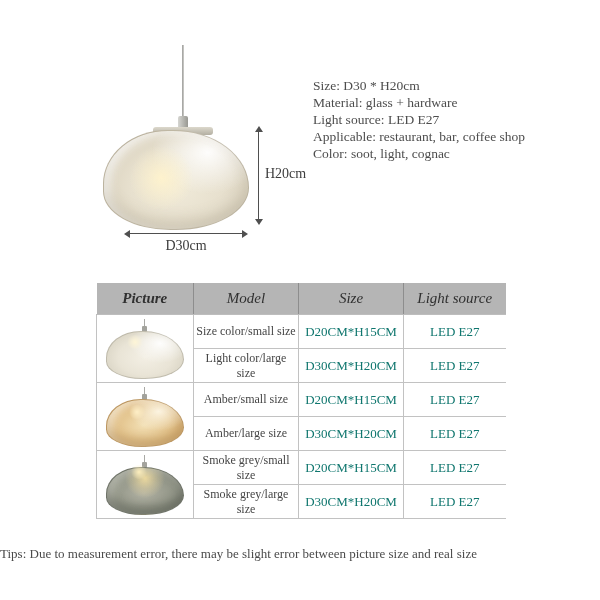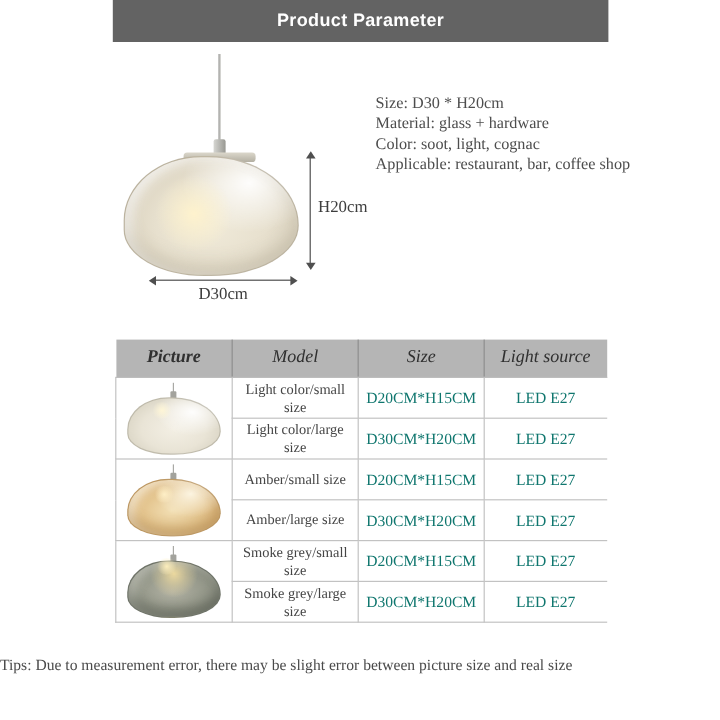--- a/index.html
+++ b/index.html
@@ -111,23 +111,20 @@
 
   
   .tips { position:absolute; left:0; width:600px; top:546px; text-align:left;
           font-size:13px; color:#4a4a4a; }
 </style>
 </head>
 <body>
 
 <div class="canvas">
 
-  <div class="banner">
-    <span class="banner-title">Product Parameter</span>
-  </div>
 
   <div>
     <div class="cord"></div>
     <div class="fitting"></div>
     <div class="collar"></div>
     <div class="blob blob-main"></div>
 
     <div class="dim-line-v"></div>
     <span class="ah ah-up"></span>
     <span class="ah ah-down"></span>
@@ -135,22 +132,23 @@
 
     <div class="dim-line-h"></div>
     <span class="ah ah-left"></span>
     <span class="ah ah-right"></span>
     <span class="d-label">D30cm</span>
   </div>
 
   <div class="specs">
     <div class="spec-line">Size: D30 * H20cm</div>
     <div class="spec-line">Material: glass + hardware</div>
+    <div class="spec-line">Light source: LED E27</div>
+    <div class="spec-line">Applicable: restaurant, bar, coffee shop</div>
     <div class="spec-line">Color: soot, light, cognac</div>
-    <div class="spec-line">Applicable: restaurant, bar, coffee shop</div>
   </div>
 
   <table class="param-table">
     <colgroup>
       <col style="width:97px">
         <col style="width:105px">
         <col style="width:105px">
         <col style="width:102px">
     </colgroup>
     <thead>
@@ -164,21 +162,21 @@
     <tbody>
       <tr>
         <td rowspan="2">
           <div class="mini lamp-light">
             <span class="m-cord"></span>
             <span class="m-fit"></span>
             <span class="m-blob"></span>
             <span class="m-glow"></span>
           </div>
         </td>
-        <td class="cell-model">Light color/small size</td>
+        <td class="cell-model">Size color/small size</td>
         <td class="cell-size">D20CM*H15CM</td>
         <td class="cell-ls">LED E27</td>
       </tr>
       <tr>
         <td class="cell-model">Light color/large size</td>
         <td class="cell-size">D30CM*H20CM</td>
         <td class="cell-ls">LED E27</td>
       </tr>
       <tr>
         <td rowspan="2">

